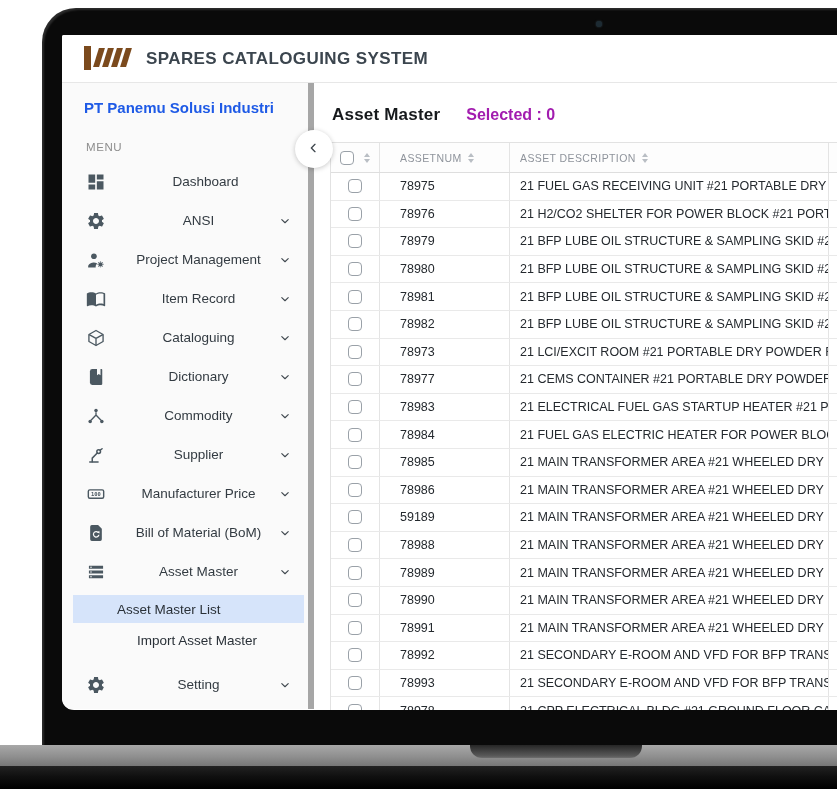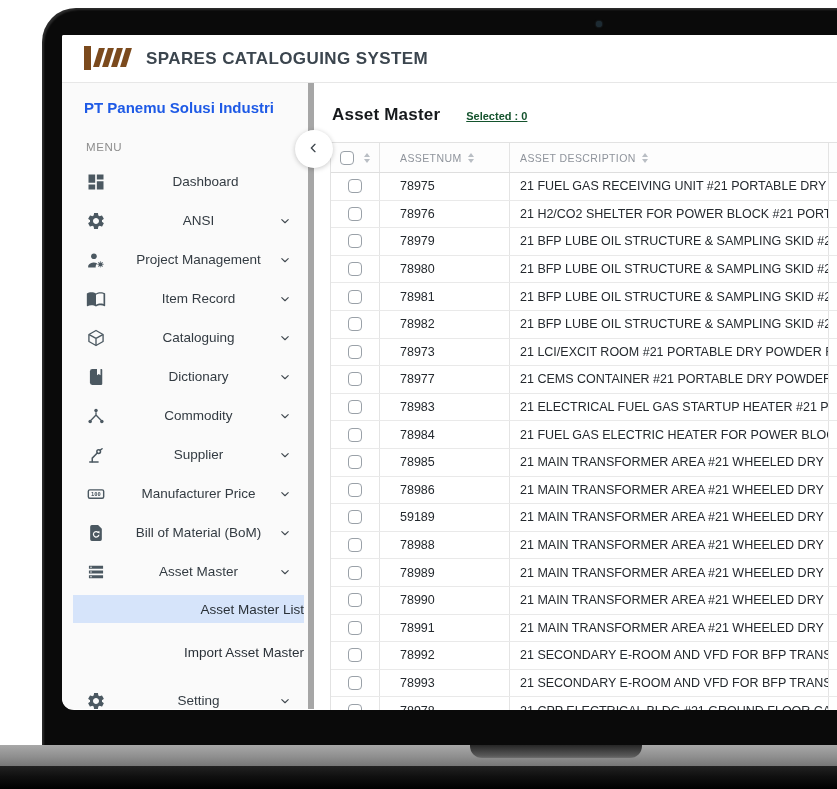--- a/index.html
+++ b/index.html
@@ -36,37 +36,37 @@
   
   .sidebar{width:246px;background:#fafafa;box-sizing:border-box;flex:none;overflow:hidden;}
   .company{margin:16px 0 0 22px;font-size:15px;font-weight:700;color:var(--accent,#1e5ae6);}
   .menu-label{margin:25px 0 0 24px;font-size:11.5px;color:#8d8d8d;letter-spacing:.6px;}
   .menu{margin-top:9px;}
   .menu-item{height:39px;display:flex;align-items:center;padding:0 16px 0 24px;cursor:pointer;text-align:center;}
   .menu-item .icon{width:20px;height:20px;flex:none;display:flex;}
   .menu-item .mi-label{margin-left:13px;font-size:13.5px;color:#333b42;flex:1;white-space:nowrap;}
   .menu-item .chev{width:14px;height:14px;display:flex;flex:none;}
   .menu-item.mt8{margin-top:8px;}
-  .submenu-item{height:28px;margin:4px 4px 12px 11px;display:flex;align-items:center;
-    padding-left:44px;font-size:13.5px;color:#2a3138;cursor:pointer;box-sizing:border-box;justify-content:flex-end;}
+  .submenu-item{height:28px;margin:4px 4px 0 11px;display:flex;align-items:center;
+    padding-left:44px;font-size:13.5px;color:#2a3138;cursor:pointer;box-sizing:border-box;}
   .submenu-item.selected{background:var(--selected,#d6e4fa);}
   .submenu-item.lvl2{height:34px;padding-left:64px;background:none;margin-top:0;}
 
   .divider{width:6px;background:#a6a6a6;flex:none;}
 
   .collapse-btn{position:absolute;left:233px;top:95px;width:38px;height:38px;border-radius:50%;
     background:#fff;border:none;box-shadow:0 1px 5px rgba(0,0,0,.22);cursor:pointer;
     display:flex;align-items:center;justify-content:center;padding:0;}
   .collapse-btn svg{width:16px;height:16px;}
 
   
   .main{flex:1;min-width:0;padding:10px 0 0 16px;box-sizing:border-box;}
   .main-header{display:flex;align-items:baseline;gap:26px;height:22px;margin:12px 0 15px 2px;}
   .page-title{margin:0;font-size:17px;font-weight:600;color:#16191c;letter-spacing:.2px;}
-  .selected-count{font-size:11px;font-weight:700;color:#14532d;text-decoration:underline;}
+  .selected-count{font-size:16px;font-weight:700;color:#a21caf;}
 
   .table{width:660px;border:1px solid #e2e2e2;box-sizing:border-box;background:#fff;}
   .thead{display:flex;height:29px;background:#fdfdfd;border-bottom:1px solid #dedede;}
   .tr{display:flex;height:26.6px;border-bottom:1px solid #e9e9e9;background:#fff;}
   .th,.td{box-sizing:border-box;display:flex;align-items:center;overflow:hidden;}
   .col-check{width:48px;flex:none;justify-content:center;gap:4px;}
   .col-num{width:130px;flex:none;border-left:1px solid #e4e4e4;padding-left:20px;}
   .col-desc{width:319px;flex:none;border-left:1px solid #e4e4e4;padding-left:10px;white-space:nowrap;}
   .col-extra{flex:1;border-left:1px solid #e4e4e4;}
   .th{font-size:10.5px;color:#8f949c;letter-spacing:.4px;font-weight:400;}

